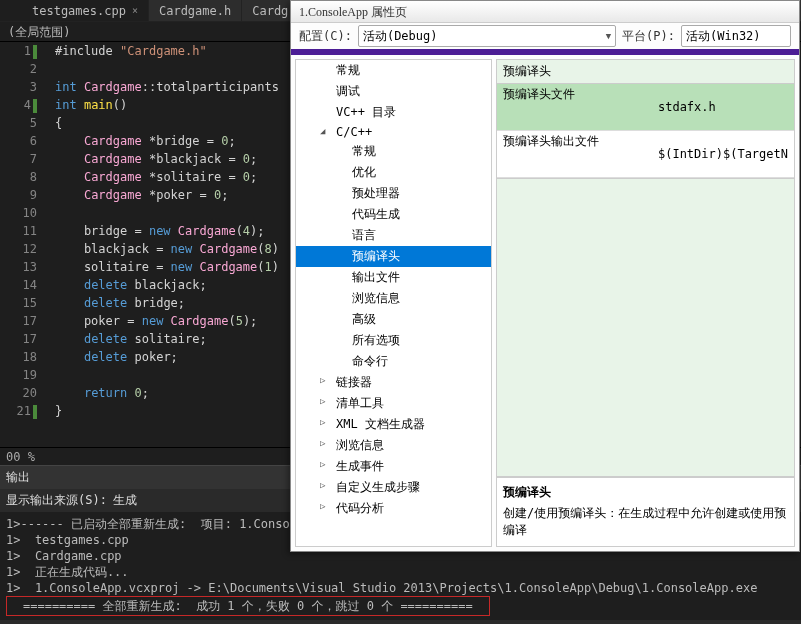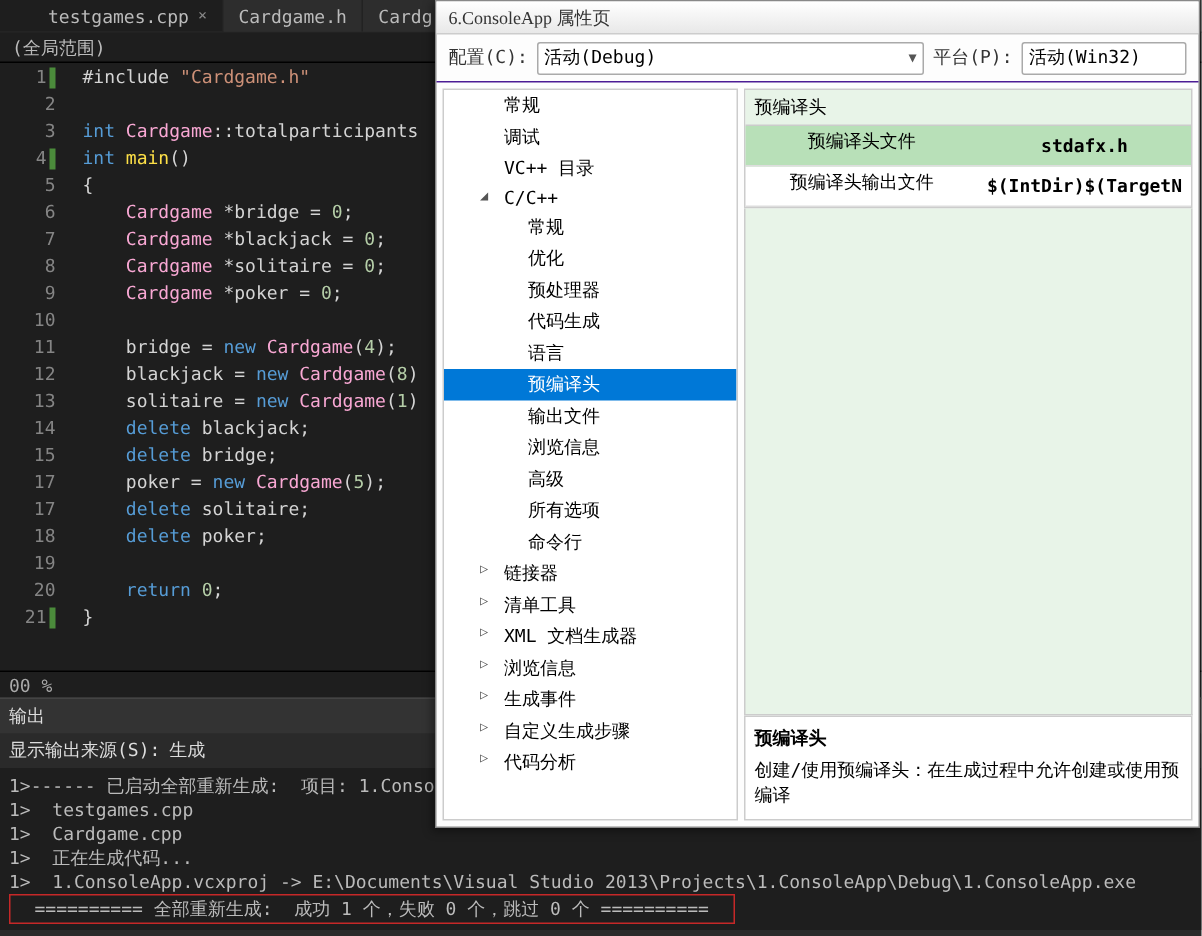--- a/index.html
+++ b/index.html
@@ -29,41 +29,41 @@
 .statusbar { height: 18px; background: #1e1e1e; color:#aaa; padding: 2px 6px; border-top: 1px solid #000; }
 
 .output-header { background:#333; color:#ddd; padding: 3px 6px; border-top:1px solid #444; }
 .output-source { background:#2a2a2a; color:#ddd; padding:3px 6px; display:flex; align-items:center; gap:6px; }
 .output-body { background:#1e1e1e; color:#bbb; padding: 4px 6px; font-size:12px; line-height:16px; }
 .output-body .ln { white-space: pre; }
 .red-box { border: 1px solid #c62828; display:inline-block; padding: 1px 16px; }
 
 .dialog { position:absolute; left:290px; top:0; width:510px; height:552px; background:#fdfdfd; border:1px solid #888; box-shadow: -2px 2px 6px rgba(0,0,0,.4); display:flex; flex-direction:column; }
 .dialog-title { height:22px; background: linear-gradient(#fff,#e8e8e8); padding:3px 8px; color:#333; font-family:"Microsoft YaHei"; border-bottom:1px solid #ccc; }
-.dialog-toolbar { height:32px; padding:4px 8px; display:flex; align-items:center; gap:6px; border-bottom:1px solid #4c1d95; }
+.dialog-toolbar { height:32px; padding:4px 8px; display:flex; align-items:center; gap:6px; border-bottom:6px solid #4c1d95; }
 .dialog-toolbar label { color:#333; white-space:nowrap; }
 .combo { border:1px solid #aaa; height:22px; padding:4px 4px; background:#fff; color:#000; flex:1; display:flex; align-items:center; justify-content:space-between; cursor:pointer; border-radius:2px; }
 .combo .tri { color:#555; font-size:9px; }
 
 .dialog-body { flex:1; display:flex; overflow:hidden; }
 .tree { width:198px; border:1px solid #ccc; margin:4px; overflow:auto; background:#fff; color:#000; font-family:"Microsoft YaHei"; }
 .tree-item { padding:2px 4px 2px 24px; position:relative; cursor:pointer; }
 .tree-item .exp { position:absolute; left:8px; top:3px; font-size:9px; color:#555; }
 .tree-item.d2 { padding-left:40px; }
 .tree-item.d2 .exp { left:24px; }
 .tree-item.d3 { padding-left:56px; }
 .tree-item.sel { background:#0078d7; color:#fff; }
 
 .right-pane { flex:1; margin:4px 4px 4px 0; display:flex; flex-direction:column; }
 .prop-table { border:1px solid #ccc; background:#fff; color:#000; }
 .prop-head { background:#e8f4e8; padding:3px 6px; border-bottom:1px solid #ccc; font-family:"Microsoft YaHei"; }
-.prop-row { display:flex; border-bottom:1px solid #ddd;text-align:center; }
+.prop-row { display:flex; border-bottom:1px solid #ddd; }
 .prop-row.sel { background:#b8e0b8; }
 .prop-k { width:155px; padding:2px 6px; font-family:"Microsoft YaHei"; }
-.prop-v { flex:1; padding:6px 6px;font-weight:bold; }
+.prop-v { flex:1; padding:16px 6px; }
 .blank { flex:1; background:#e8f4e8; border:1px solid #ccc; border-top:none; }
 .desc { border:1px solid #ccc; border-top:1px solid #ccc; background:#fff; padding:6px; color:#000; font-family:"Microsoft YaHei"; height:70px; }
 .desc b { display:block; margin-bottom:4px; }
 </style>
 </head>
 <body>
 
 <div class="tabs">
   <div class="tab active">
     <span>testgames.cpp</span>
@@ -116,21 +116,21 @@
 <div class="output-body" id="outbody">
     <div class="ln">1&gt;------ 已启动全部重新生成:  项目: 1.ConsoleAp</div>
     <div class="ln">1&gt;  testgames.cpp</div>
     <div class="ln">1&gt;  Cardgame.cpp</div>
     <div class="ln">1&gt;  正在生成代码...</div>
     <div class="ln">1&gt;  1.ConsoleApp.vcxproj -&gt; E:\Documents\Visual Studio 2013\Projects\1.ConsoleApp\Debug\1.ConsoleApp.exe</div>
     <div class="ln"><span class="red-box">========== 全部重新生成:  成功 1 个，失败 0 个，跳过 0 个 ==========</span></div>
   </div>
 
 <div class="dialog">
-  <div class="dialog-title">6.ConsoleApp 属性页</div>
+  <div class="dialog-title">1.ConsoleApp 属性页</div>
   <div class="dialog-toolbar">
     <label>配置(C):</label>
     <div class="combo">
       <span>活动(Debug)</span>
       <span class="tri">▼</span>
     </div>
     <label>平台(P):</label>
     <div class="combo" style="flex:0 0 110px">
       <span>活动(Win32)</span>
     </div>

